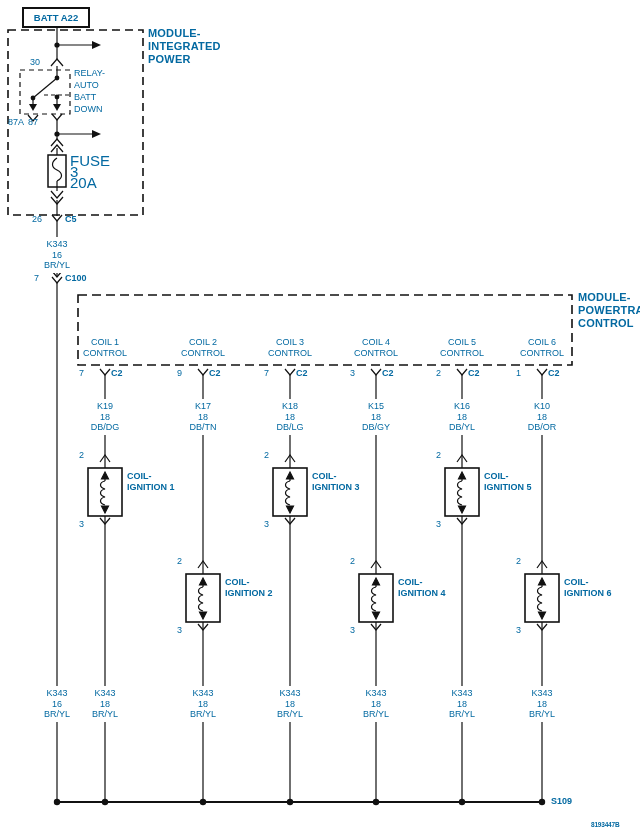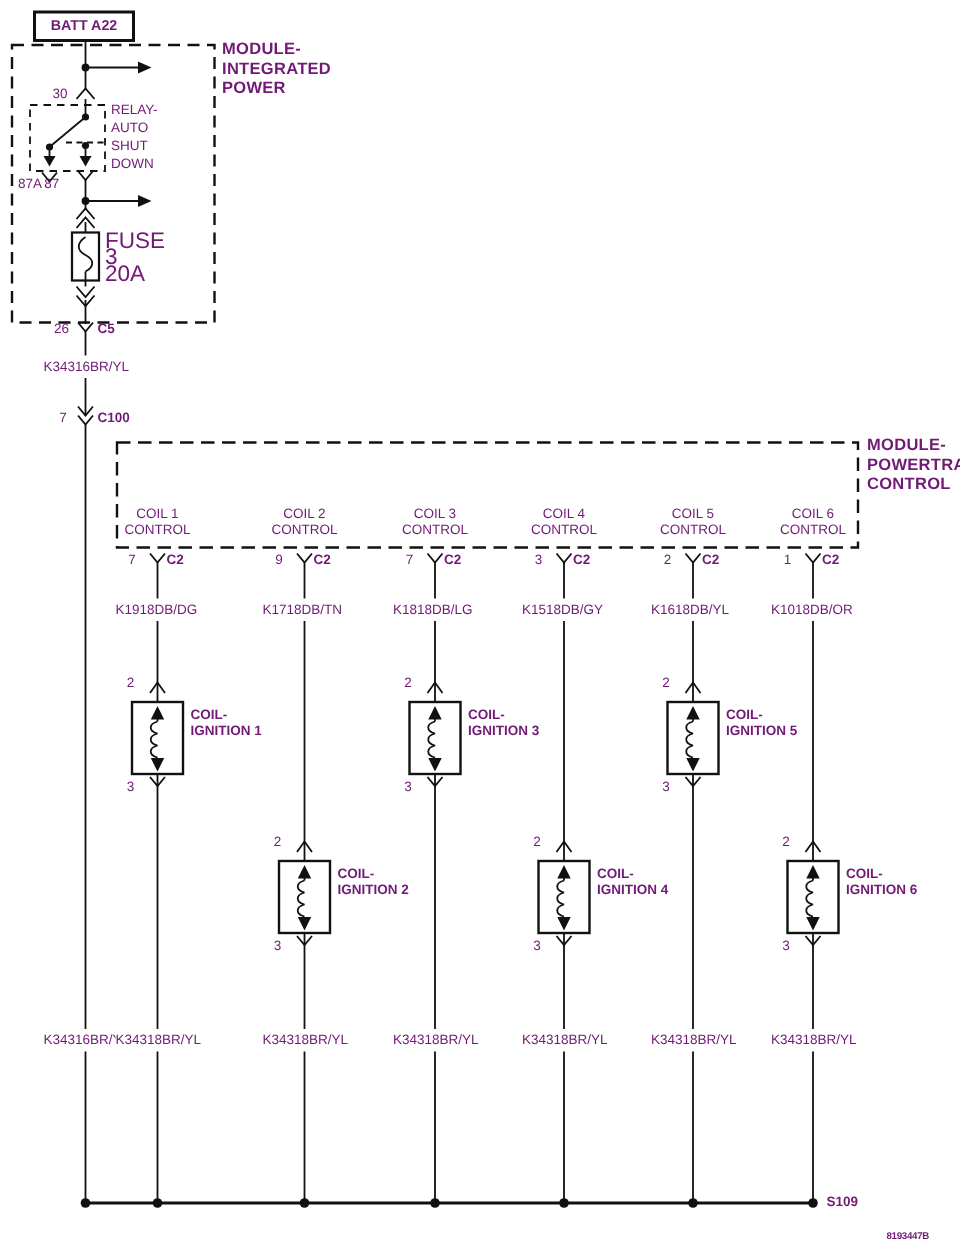--- a/index.html
+++ b/index.html
@@ -1,28 +1,28 @@
 <!DOCTYPE html>
 <html><head>
 <meta charset="utf-8">
 <style>
   html,body{margin:0;padding:0;background:#fff}
   .diagram{position:relative;width:640px;height:838px;background:#fff;overflow:hidden;
-           font-family:"Liberation Sans",sans-serif;color:#701a75}
+           font-family:"Liberation Sans",sans-serif;color:#0369a1}
   svg{position:absolute;left:0;top:0}
   .lbl{position:absolute;font-size:9px;line-height:11px;white-space:nowrap}
   .pre{white-space:pre-line}
   .b{font-weight:700}
   .c{text-align:center}
-  .r{text-align:center}
+  .r{text-align:left}
   .mod{font-weight:700;font-size:11px;line-height:13px;letter-spacing:.2px}
   .rly{font-size:9px;line-height:12px}
   .fuse-lbl{font-size:15px;line-height:11px}
   .wirelbl{position:absolute;width:56px;text-align:center;background:#fff;
-           font-size:9px;line-height:10.5px;display:flex;padding:2px 0;z-index:2}
+           font-size:9px;line-height:10.5px;display:flex;flex-direction:column;padding:2px 0;z-index:2}
   .batt{position:absolute;left:22px;top:7px;width:64px;height:17px;border:2px solid #111;
         display:flex;align-items:center;justify-content:center;font-weight:700;font-size:9.5px;background:#fff}
   .coilname{font-weight:700;font-size:9px;line-height:11px}
   .id{position:absolute;left:591px;top:821px;font-weight:700;font-size:6.5px;letter-spacing:-.2px}
 </style>
 </head>
 <body>
 
 <div class="diagram">
 
@@ -173,21 +173,21 @@
 
   <div class="batt">BATT A22</div>
 
   <div class="lbl mod pre" style="left:148px;top:27px">MODULE-
 INTEGRATED
 POWER</div>
 
   <div class="lbl r" style="left:30px;top:57px;width:20px">30</div>
   <div class="lbl rly pre" style="left:74px;top:67px">RELAY-
 AUTO
-SHUT
+BATT
 DOWN</div>
   <div class="lbl r" style="left:8px;top:117px;width:24px">87A</div>
   <div class="lbl r" style="left:28px;top:117px;width:13px">87</div>
 
   <div class="lbl fuse-lbl" style="left:70px;top:155px">FUSE</div>
   <div class="lbl fuse-lbl" style="left:70px;top:166px">3</div>
   <div class="lbl fuse-lbl" style="left:70px;top:177px">20A</div>
 
   <div class="lbl r" style="left:32px;top:214px;width:18px">26</div>
   <div class="lbl b" style="left:65px;top:214px">C5</div>

